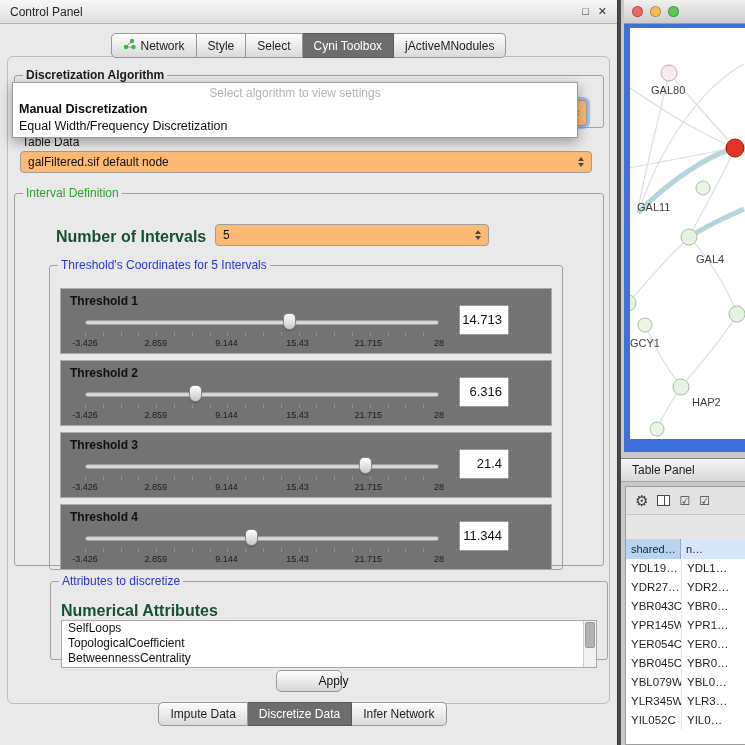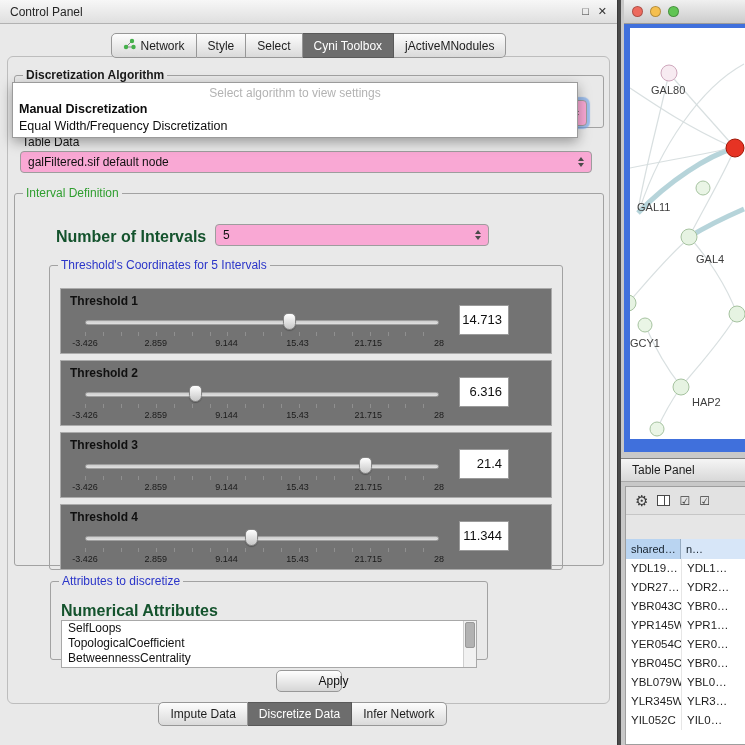--- a/index.html
+++ b/index.html
@@ -27,21 +27,21 @@
 
   .content-box { position:absolute; top:56px; left:7px; right:7px; bottom:41px;
     border:1px solid #bdbdbd; border-radius:6px; background:#e9e9e9; }
 
   fieldset { position:absolute; border:1px solid #a2a2a2; border-radius:3px; margin:0; padding:0; background:transparent; }
   legend { font-size:12px; margin-left:8px; padding:0 3px; }
   .lg-dark { color:#1a1a1a; font-weight:bold; }
   .lg-green { color:#2f9e2f; }
   .lg-blue { color:#2b35c9; }
 
-  .combo { position:absolute; display:flex; align-items:center; background:#f9a8d4;
+  .combo { position:absolute; display:flex; align-items:center; background:#fdba74;
     border:1px solid #9d9d9d; border-radius:4px; padding:0 7px; font-size:12px; color:#111; }
   .combo.focused { box-shadow:0 0 1px 3px rgba(115,165,235,.65); }
   .stepper { margin-left:auto; display:flex; flex-direction:column; gap:2px; align-items:center; }
   .stepper i { display:block; width:0; height:0; border-left:3.5px solid transparent; border-right:3.5px solid transparent; }
   .stepper .up { border-bottom:4px solid #4a4a4a; }
   .stepper .dn { border-top:4px solid #4a4a4a; }
 
   .popup { position:absolute; top:82px; left:12px; width:566px; background:#fff;
     border:1px solid #9b9b9b; box-shadow:0 4px 12px rgba(0,0,0,.35); z-index:60; padding-bottom:2px; }
   .popup-placeholder { text-align:center; color:#b3b3b3; font-size:12px; padding:3px 0 1px; }
@@ -259,21 +259,21 @@
                 <span class="tick-label" style="left: 80%;">21.715</span>
                 <span class="tick-label" style="left: 100%;">28</span>
               </div>
             <div class="thumb" style="left: 46.9993%;"></div>
           </div>
           <div class="valbox">11.344</div>
         </div>
       </fieldset>
     </fieldset>
 
-    <fieldset style="left:50px; top:574px; width:438px; height:86px;">
+    <fieldset style="left:50px; top:574px; width:558px; height:86px;">
       <legend class="lg-blue">Attributes to discretize</legend>
       <div class="bold-label" style="left:10px; top:14px;">Numerical Attributes</div>
       <div class="listbox" style="left:10px; top:32px; right:10px; height:48px;">
         <div class="list-inner">
             <div class="list-item">SelfLoops</div>
             <div class="list-item">TopologicalCoefficient</div>
             <div class="list-item">BetweennessCentrality</div>
           </div>
         <div class="vscroll">
             <div class="vthumb"></div>

